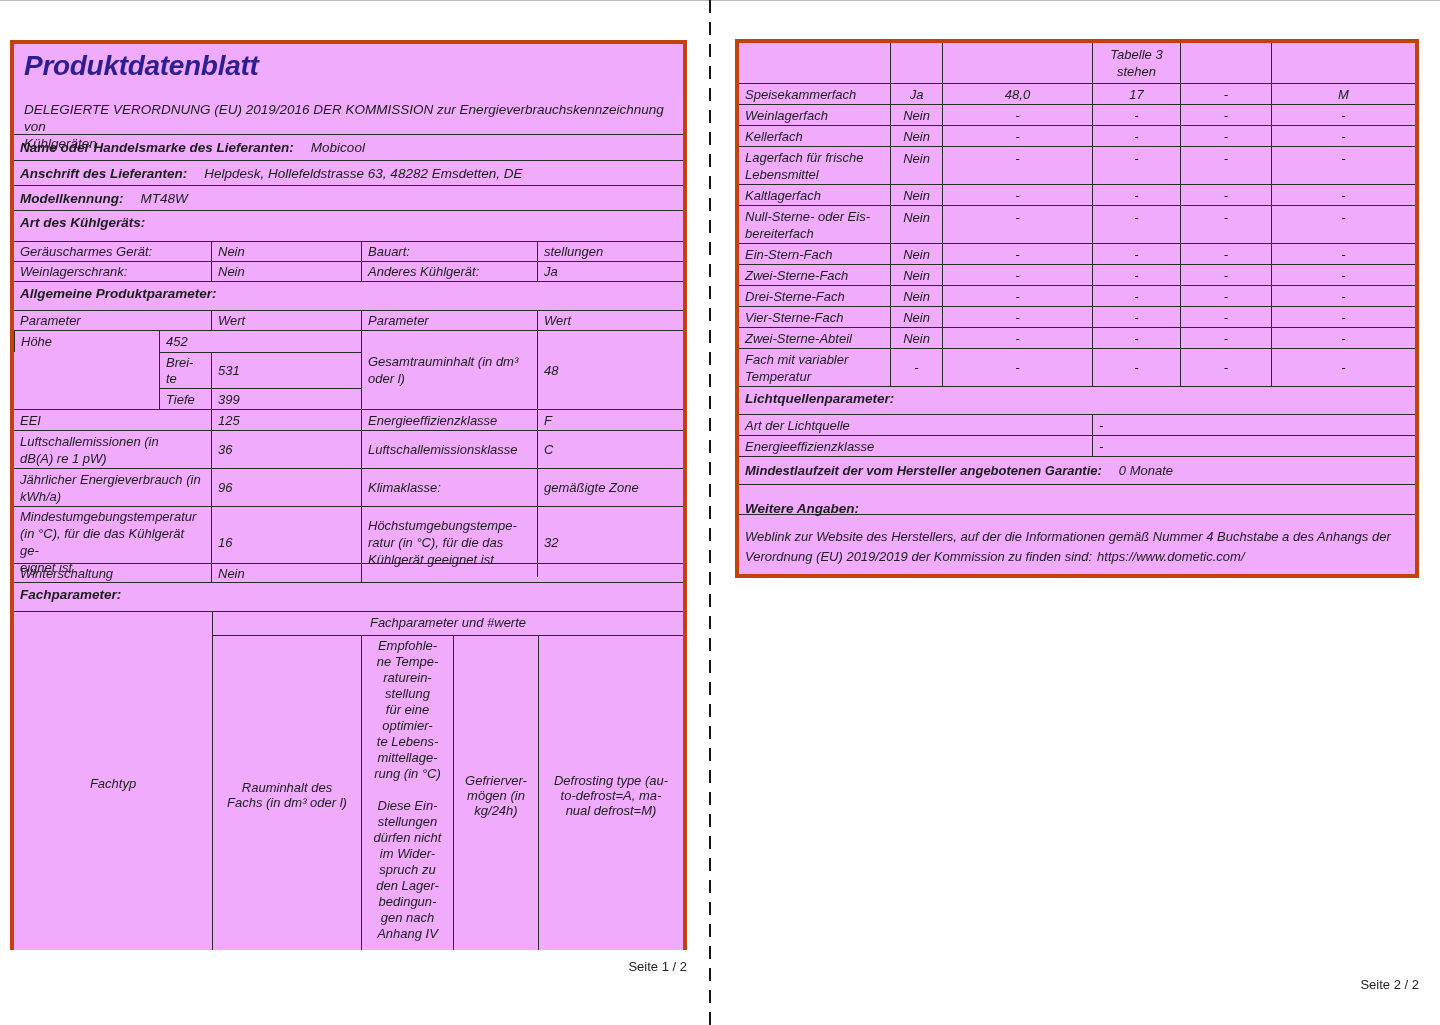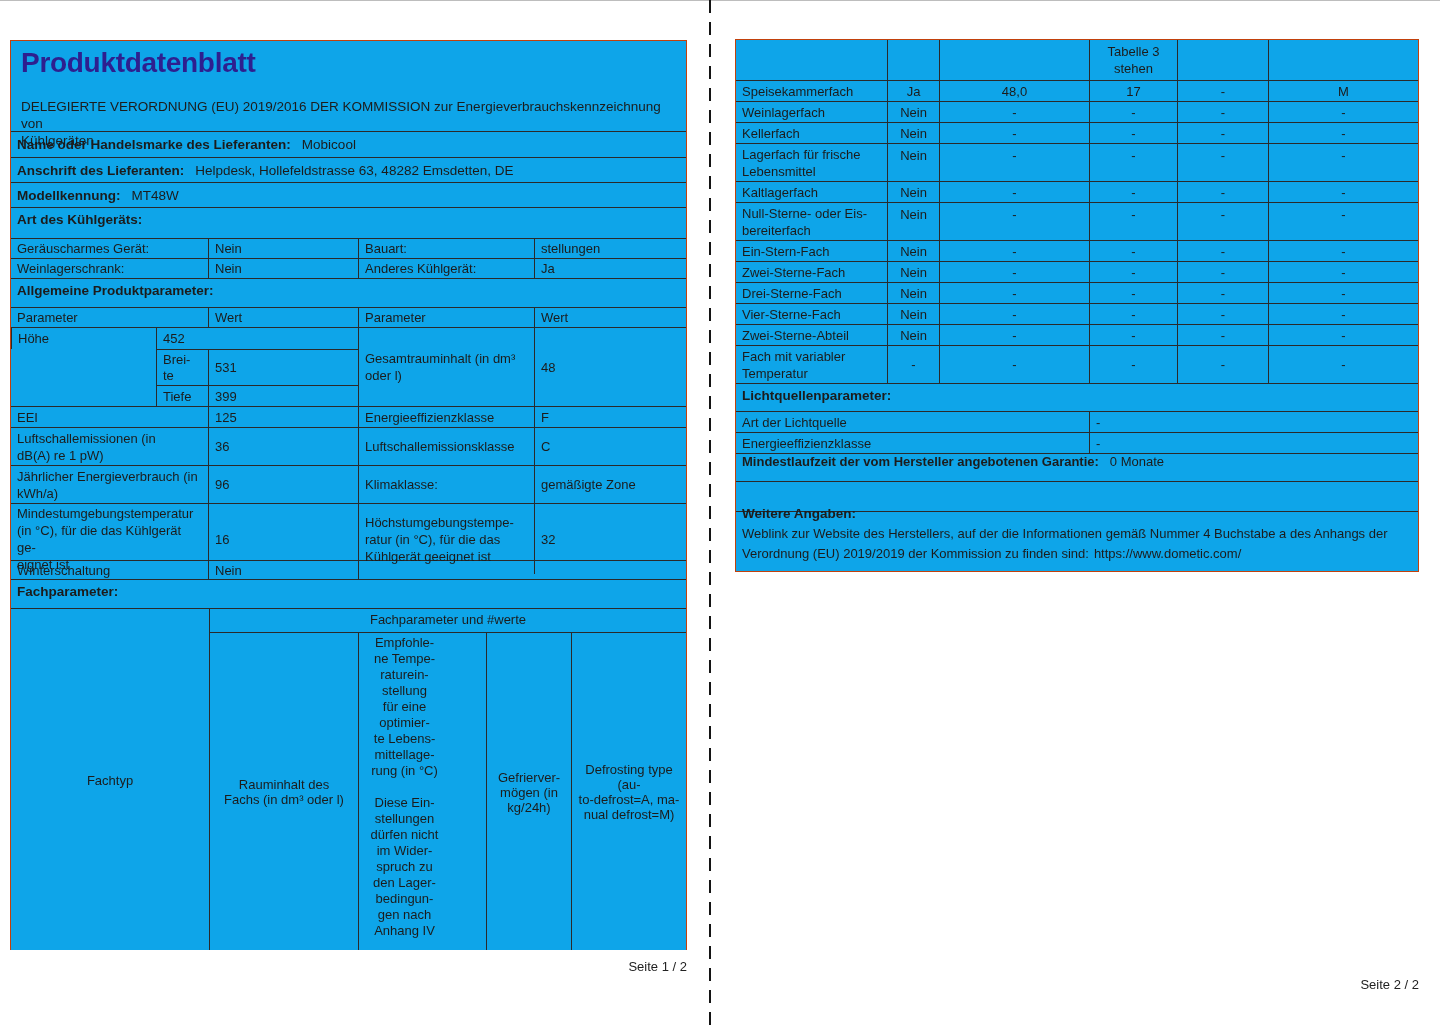--- a/index.html
+++ b/index.html
@@ -7,55 +7,55 @@
   body {
     position:relative; width:1440px; height:1025px; overflow:hidden;
     font-family:"Liberation Sans","DejaVu Sans",sans-serif;
     color:#1c1c1c; font-size:13px;
   }
   body::before { content:""; position:absolute; top:0; left:0; right:0; height:1px; background:#bdbdbd; }
 
   .dashline { position:absolute; left:709px; top:0; width:2px; height:1025px;
     background:repeating-linear-gradient(to bottom,#141414 0 13px,transparent 13px 22px); }
 
-  .page { position:absolute; background:#0ea5e9; border:1px solid #c2410c; }
+  .page { position:absolute; background:#f0abfc; border:4px solid #c2410c;font-style:italic; }
   .p1 { left:10px; top:40px; width:677px; height:910px; border-bottom:none; overflow:hidden; }
   .p2 { left:735px; top:39px; width:684px; }
 
   .r { border-top:1px solid #2a2a2a; }
   .pre { white-space:pre-line; }
   .b { font-weight:bold; }
 
   .head { height:90px; padding:6px 12px 0 10px; }
   .title { font-size:28px; font-weight:bold; letter-spacing:-0.3px; }
   .subtitle { margin-top:19px; font-size:13.5px; line-height:17px; }
 
   .kv { padding:5px 6px 0 6px; font-size:13.5px; }
-  .kv .val { font-weight:normal; margin-left:11px; }
+  .kv .val { font-weight:normal; margin-left:17px; }
   .sec { font-weight:bold; font-size:13.5px; padding:4px 6px 0 6px; }
 
   .g { display:grid; }
   .c { padding:1px 6px; display:flex; align-items:center; line-height:17px; }
   .cl { border-left:1px solid #2a2a2a; }
   .bt { border-top:1px solid #2a2a2a; }
   .ct { justify-content:center; text-align:center; }
 
   .g4 { grid-template-columns:197px 150px 176px 1fr; }
   .gdim { grid-template-columns:145px 52px 150px 176px 1fr; grid-template-rows:21px 36px 1fr; height:79px; }
   .gw { grid-template-columns:197px 150px 1fr; }
 
   .ftable { display:flex; height:343px; }
   .fachtyp { width:198px; display:flex; align-items:center; justify-content:center; }
   .fright { flex:1; display:flex; flex-direction:column; }
   .fhdr { height:23px; border-left:1px solid #2a2a2a; text-align:center; padding-top:3px; }
   .fcols { display:flex; border-top:1px solid #2a2a2a; flex:1; }
   .fcols > div { border-left:1px solid #2a2a2a; text-align:center; padding:2px 4px;
                  display:flex; align-items:center; justify-content:center; }
   .fc1 { width:149px; } .fc2 { width:92px; line-height:16px; align-items:flex-start !important; }
-  .fc3 { width:85px;margin-left:36px; } .fc4 { flex:1; }
+  .fc3 { width:85px; } .fc4 { flex:1; }
 
   .g6 { grid-template-columns:151px 52px 150px 88px 91px 1fr; }
   .g2 { grid-template-columns:353px 1fr; }
 
   .foot { position:absolute; top:959px; font-size:13px; color:#222; text-align:right; }
   .f1 { left:10px; width:677px; }
   .f2 { left:735px; width:684px;margin-top:18px; }
 
   a.lnk { color:inherit; text-decoration:none; margin-left:5px; }
   .wrap { display:block; padding:12px 8px 4px 6px; line-height:20px; }
@@ -314,24 +314,24 @@
 
   <div class="g g2 r" style="height:21px">
     <div class="c">Art der Lichtquelle</div>
     <div class="c cl">-</div>
   </div>
   <div class="g g2 r" style="height:21px">
     <div class="c">Energieeffizienzklasse</div>
     <div class="c cl">-</div>
   </div>
 
-  <div class="kv r" style="height:28px;font-size:13px;padding-top:0">
+  <div class="kv r" style="height:28px;font-size:13px;padding-top:6px">
     <span class="b">Mindestlaufzeit der vom Hersteller angebotenen Garantie:</span><span class="val">0 Monate</span>
   </div>
 
-  <div class="sec r" style="height:30px;padding-top:24px">Weitere Angaben:</div>
+  <div class="sec r" style="height:30px;padding-top:16px">Weitere Angaben:</div>
 
   <div class="r wrap" style="height:60px">
     <span>Weblink zur Website des Herstellers, auf der die Informationen gemäß Nummer 4 Buchstabe a des Anhangs der Verordnung (EU) 2019/2019 der Kommission zu finden sind:</span><a class="lnk" href="#">https://www.dometic.com/</a>
   </div>
 </div>
 
 <div class="foot f2">Seite 2 / 2</div>
 
 </body></html>

